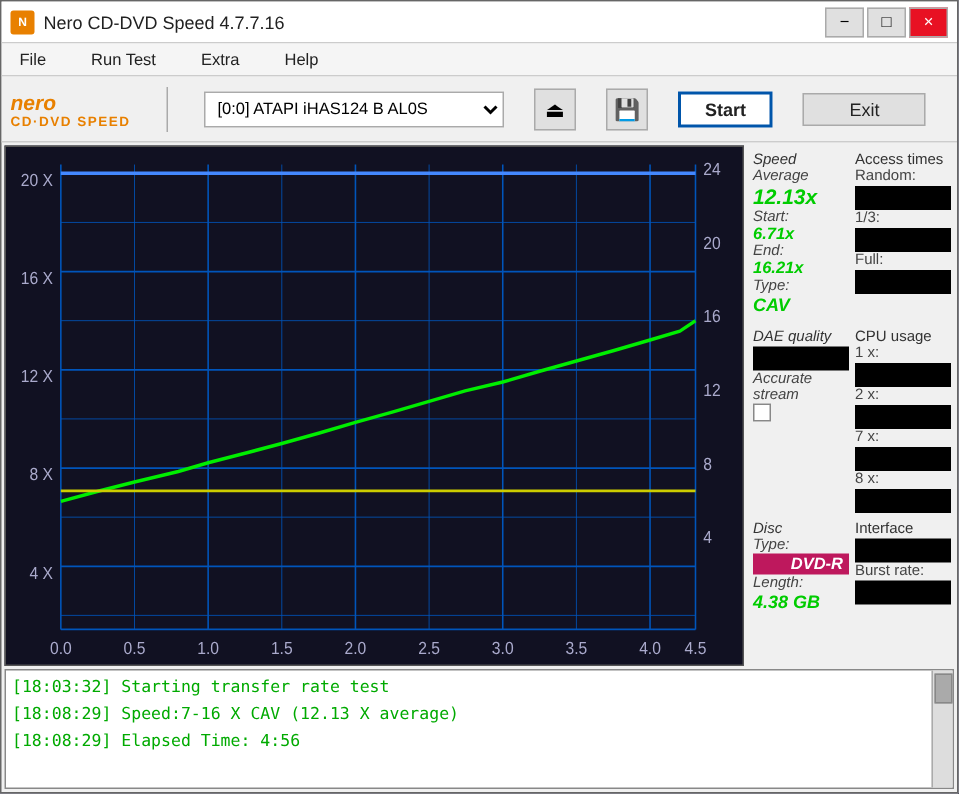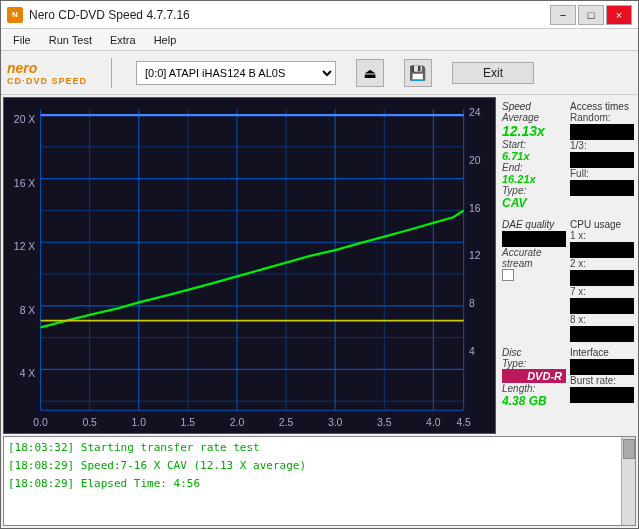--- a/index.html
+++ b/index.html
@@ -46,21 +46,21 @@
     .title-btn.close { background: #e81123; color: white; }
 
     
     .menu-bar {
       background: #f5f5f5;
       border-bottom: 1px solid #ccc;
       display: flex;
       align-items: center;
       padding: 2px 4px;
       height: 22px;
-      gap: 2px;
+      gap: 14px;
     }
     .menu-item {
       padding: 2px 8px;
       cursor: pointer;
       font-size: 11px;
       color: #222;
     }
 
     
     .toolbar {
@@ -179,21 +179,21 @@
       width: 100%;
       margin-top: 1px;
     }
 
     .section-header {
       color: #333; font-size: 10px; margin-top: 2px;
     }
 
     
     .status-area {
-      height: 90px;
+      height: 80px;
       border: 1px solid #888;
       margin: 0 2px 2px;
       background: white;
       display: flex;
     }
     .status-log {
       flex: 1;
       overflow: hidden;
       padding: 2px 4px;
       font-size: 11px;
@@ -294,20 +294,21 @@
     <div class="nero-logo">
       <span class="nero-logo-top">nero</span>
       <span class="nero-logo-bottom">CD·DVD SPEED</span>
     </div>
     <div class="toolbar-divider"></div>
     <select class="drive-select">
       <option>[0:0]  ATAPI iHAS124  B AL0S</option>
     </select>
     <div class="toolbar-icon-btn">⏏</div>
     <div class="toolbar-icon-btn">💾</div>
+    <button class="start-btn">Start</button>
     <button class="exit-btn">Exit</button>
   </div>
 
 
   <div class="content-area">
     <div class="chart-and-panel">
 
       <div class="chart-container">
         <svg class="chart-svg" viewBox="0 0 470 295" preserveAspectRatio="none">
 

